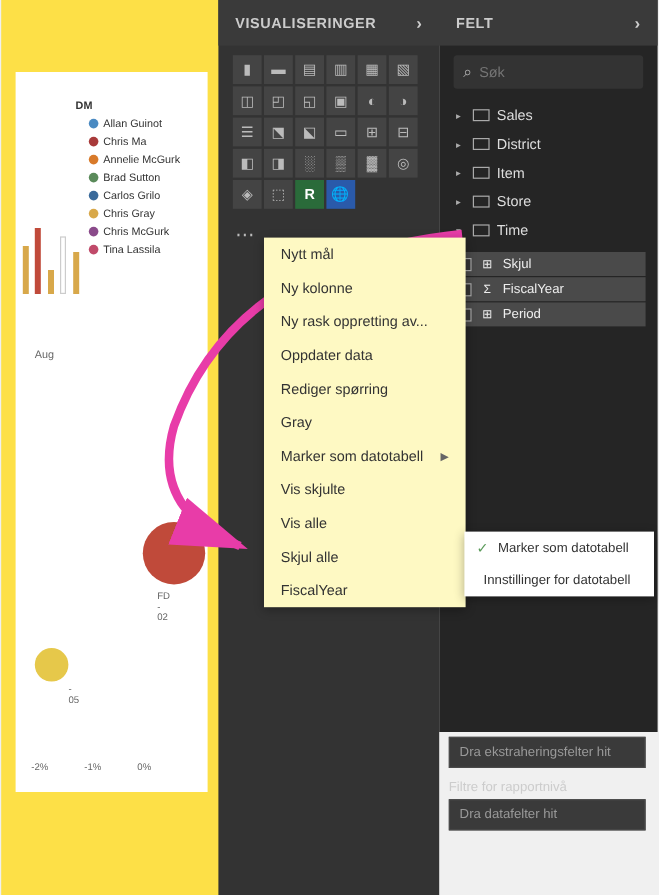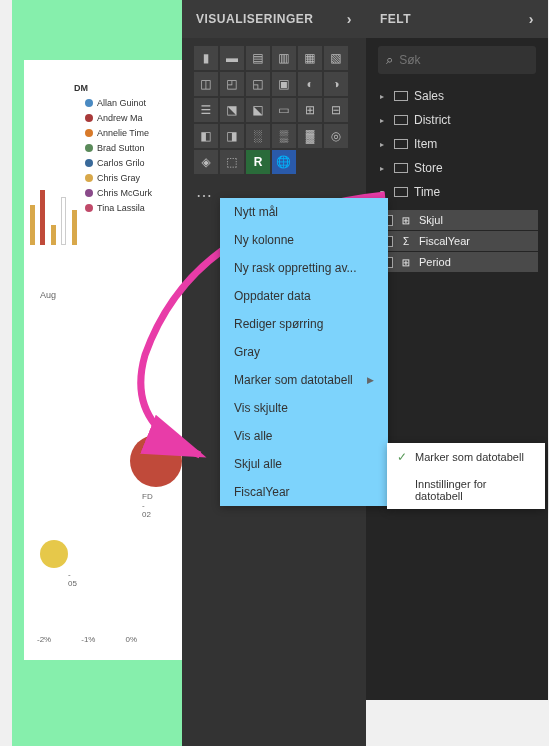--- a/index.html
+++ b/index.html
@@ -1,55 +1,55 @@
 <!DOCTYPE html>
 <html><head>
 <meta charset="utf-8">
 <style>
 *{margin:0;padding:0;box-sizing:border-box;font-family:"Segoe UI",Arial,sans-serif;}
 body{background:#f0f0f0;width:549px;height:746px;overflow:hidden;position:relative;}
-.canvas-area{position:absolute;left:12px;top:0;width:186px;height:746px;background:#86efac;}
+.canvas-area{position:absolute;left:1px;top:0;width:186px;height:746px;background:#fde047;}
 .chart-box{position:absolute;left:12px;top:60px;width:160px;height:600px;background:#fff;}
 .legend-title{position:absolute;left:62px;top:83px;font-size:9px;color:#333;font-weight:bold;}
 .legend{position:absolute;left:62px;top:98px;font-size:9px;color:#333;}
 .legend div{margin-bottom:5px;display:flex;align-items:center;padding-left:11px;}
 .legend .dot{width:8px;height:8px;border-radius:50%;margin-right:4px;display:inline-block;}
 .bars{position:absolute;left:18px;top:190px;}
 .bar{display:inline-block;width:5px;margin-right:1px;}
 .xlabel{position:absolute;left:28px;top:290px;font-size:9px;color:#666;}
 .circle-chart{position:absolute;left:18px;top:420px;}
 .big-circle{width:52px;height:52px;border-radius:50%;background:#c04a3a;position:absolute;left:100px;top:15px;}
 .small-circle{width:28px;height:28px;border-radius:50%;background:#e6c84a;position:absolute;left:10px;top:120px;}
 .fd-label{position:absolute;font-size:8px;color:#666;}
 .axis{position:absolute;left:25px;top:635px;font-size:8px;color:#666;display:flex;gap:30px;}
 .viz-panel{position:absolute;left:182px;top:0;width:184px;height:746px;background:#333;}
 .panel-header{height:38px;background:#3a3a3a;color:#ccc;font-size:12px;font-weight:600;padding:12px 14px;display:flex;justify-content:space-between;align-items:center;letter-spacing:0.5px;}
 .viz-icons{padding:8px 12px;display:flex;flex-wrap:wrap;gap:2px;}
 .viz-icon{width:24px;height:24px;background:#444;display:flex;align-items:center;justify-content:center;font-size:12px;color:#bbb;}
 .viz-icon.r{background:#2a6b3a;color:#fff;font-weight:bold;}
 .viz-icon.globe{background:#2a5aaa;}
 .ellipsis{color:#bbb;font-size:16px;padding:4px 14px;}
-.fields-panel{position:absolute;left:366px;top:0;width:182px;height:700px;background:#252525;}
+.fields-panel{position:absolute;left:366px;top:0;width:182px;height:610px;background:#252525;}
 .search-box{margin:8px 12px;background:#333;border-radius:3px;padding:6px 8px;display:flex;align-items:center;gap:6px;}
 .search-box input{background:transparent;border:none;color:#ccc;font-size:12px;outline:none;flex:1;}
 .field-table{padding:2px 12px;}
 .ft-row{display:flex;align-items:center;gap:6px;color:#ddd;font-size:12px;padding:5px 2px;}
 .ft-expand{font-size:8px;color:#aaa;width:8px;}
 .ft-icon{width:14px;height:10px;border:1px solid #aaa;display:inline-block;}
 .sub-fields{margin:4px 10px;}
 .sub-row{background:#4a4a4a;color:#eee;font-size:11px;padding:4px 6px;margin-bottom:1px;display:flex;align-items:center;gap:6px;}
 .sub-row .cb{width:11px;height:11px;border:1px solid #aaa;background:#333;}
 .sub-row .sym{font-size:10px;width:14px;text-align:center;}
-.context-menu{position:absolute;left:220px;top:198px;width:168px;background:#7dd3fc;box-shadow:0 2px 8px rgba(0,0,0,0.3);z-index:50;}
+.context-menu{position:absolute;left:220px;top:198px;width:168px;background:#fef9c3;box-shadow:0 2px 8px rgba(0,0,0,0.3);z-index:50;}
 .ctx-item{padding:7px 14px;font-size:12px;color:#333;display:flex;justify-content:space-between;align-items:center;}
 .ctx-arrow{font-size:9px;color:#666;}
 .submenu{position:absolute;left:387px;top:443px;width:158px;background:#fff;box-shadow:0 2px 8px rgba(0,0,0,0.3);z-index:51;}
 .sub-item{padding:7px 10px;font-size:11px;color:#333;display:flex;align-items:center;gap:6px;}
 .check{color:#5a9a5a;font-size:12px;width:12px;}
-.sub-item.noicon{padding-left:28px;}
+.sub-item.noicon{padding-left:16px;}
 .chevron{font-size:14px;}
 svg.arrow{position:absolute;left:115px;top:175px;z-index:40;pointer-events:none;}
 .hidden-v{position:absolute;left:192px;top:228px;color:#ccc;font-size:13px;}
 .hidden-f{position:absolute;left:192px;top:304px;color:#ccc;font-size:13px;}
 .hidden-fi{position:absolute;left:192px;top:342px;color:#ccc;font-size:11px;}
 .drag-section{position:absolute;left:192px;top:610px;width:164px;}
 .drag-section .slot-label{color:#ccc;font-size:11px;margin-top:10px;}
 .drag-section .slot{background:#3a3a3a;color:#999;font-size:11px;padding:6px 8px;margin-top:4px;border:1px solid #4a4a4a;}
 </style>
 </head>
@@ -58,25 +58,25 @@
 <div class="canvas-area">
   <div class="chart-box"></div>
   <div class="legend-title">DM</div>
   <div class="legend" id="legend">
       <div>
         <span class="dot" style="background:#4a8ac2"></span>
         <span>Allan Guinot</span>
       </div>
       <div>
         <span class="dot" style="background:#a83a3a"></span>
-        <span>Andrew Ma</span>
+        <span>Chris Ma</span>
       </div>
       <div>
         <span class="dot" style="background:#d87a2a"></span>
-        <span>Annelie Time</span>
+        <span>Annelie McGurk</span>
       </div>
       <div>
         <span class="dot" style="background:#5a8a5a"></span>
         <span>Brad Sutton</span>
       </div>
       <div>
         <span class="dot" style="background:#3a6a9a"></span>
         <span>Carlos Grilo</span>
       </div>
       <div>

